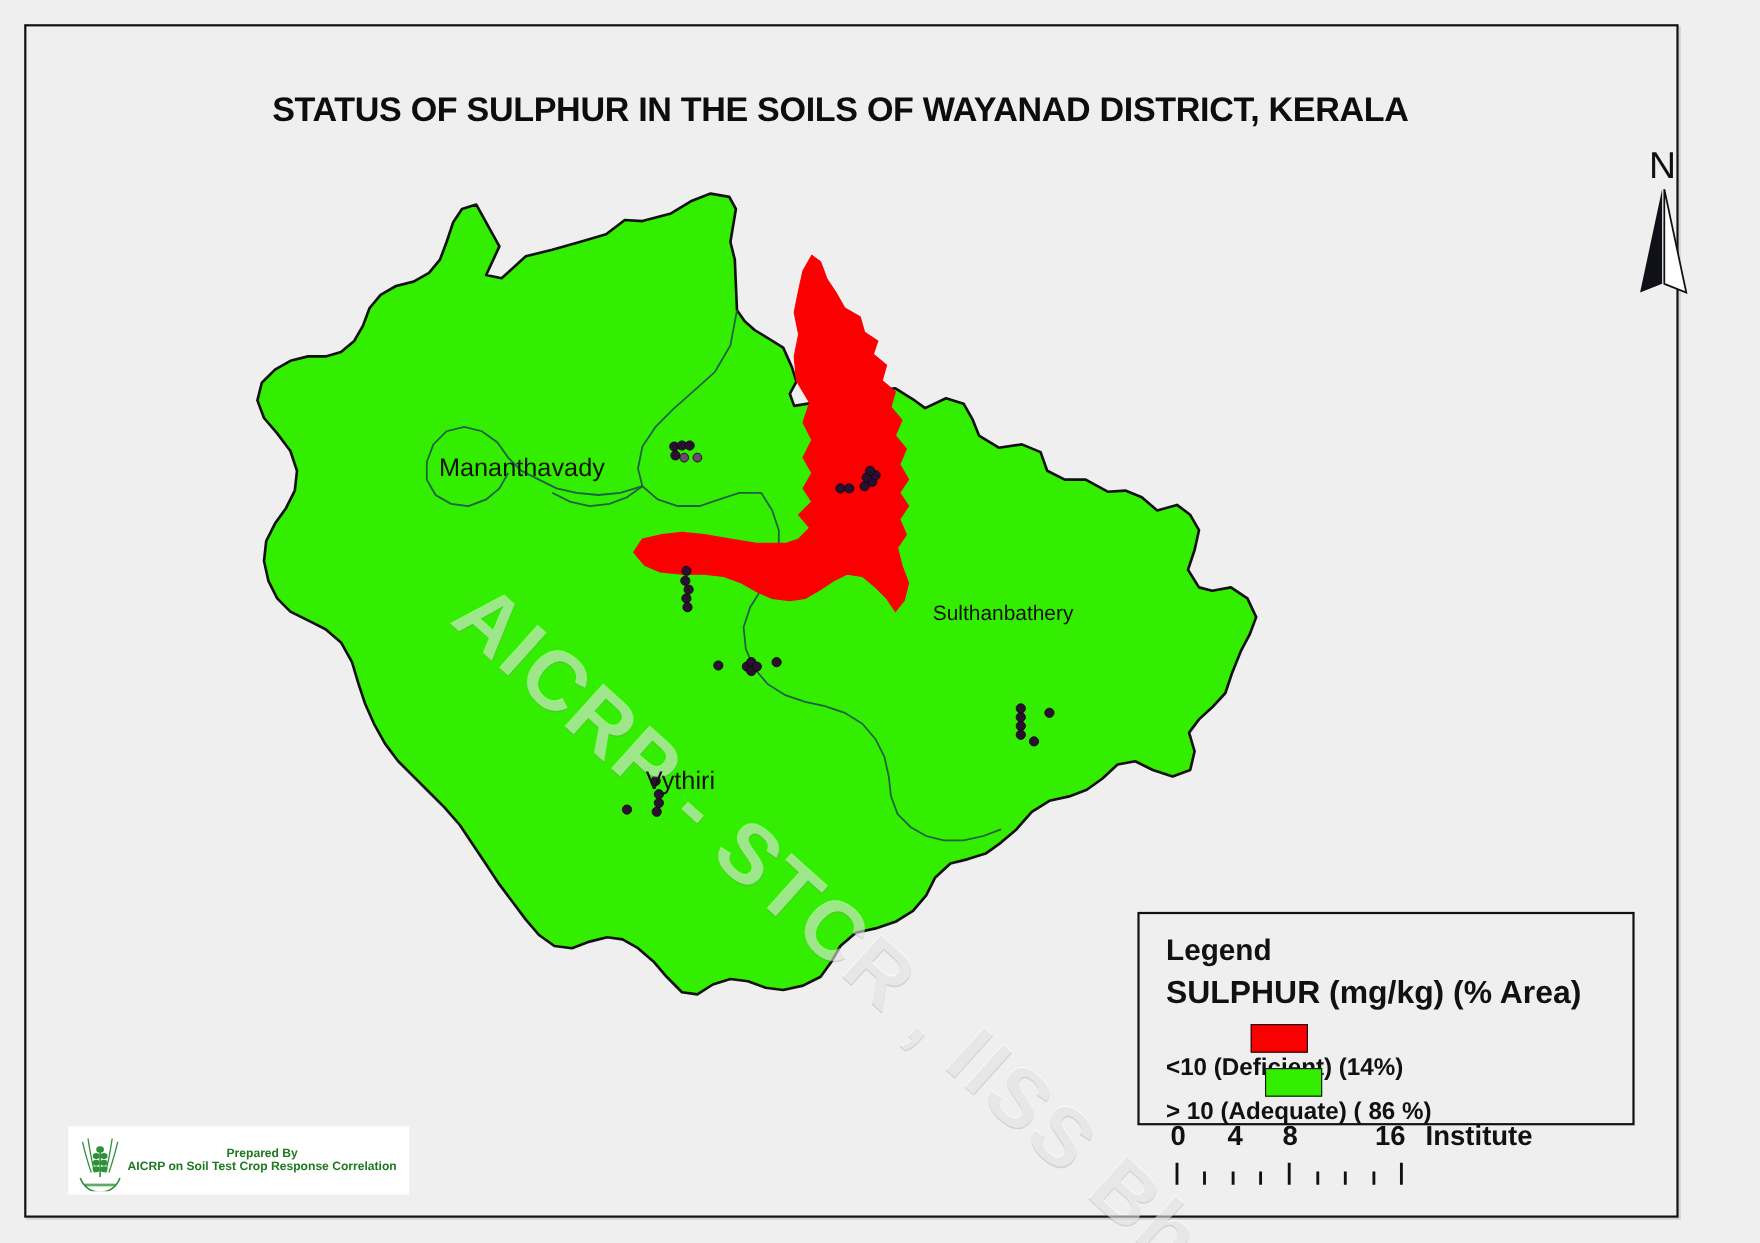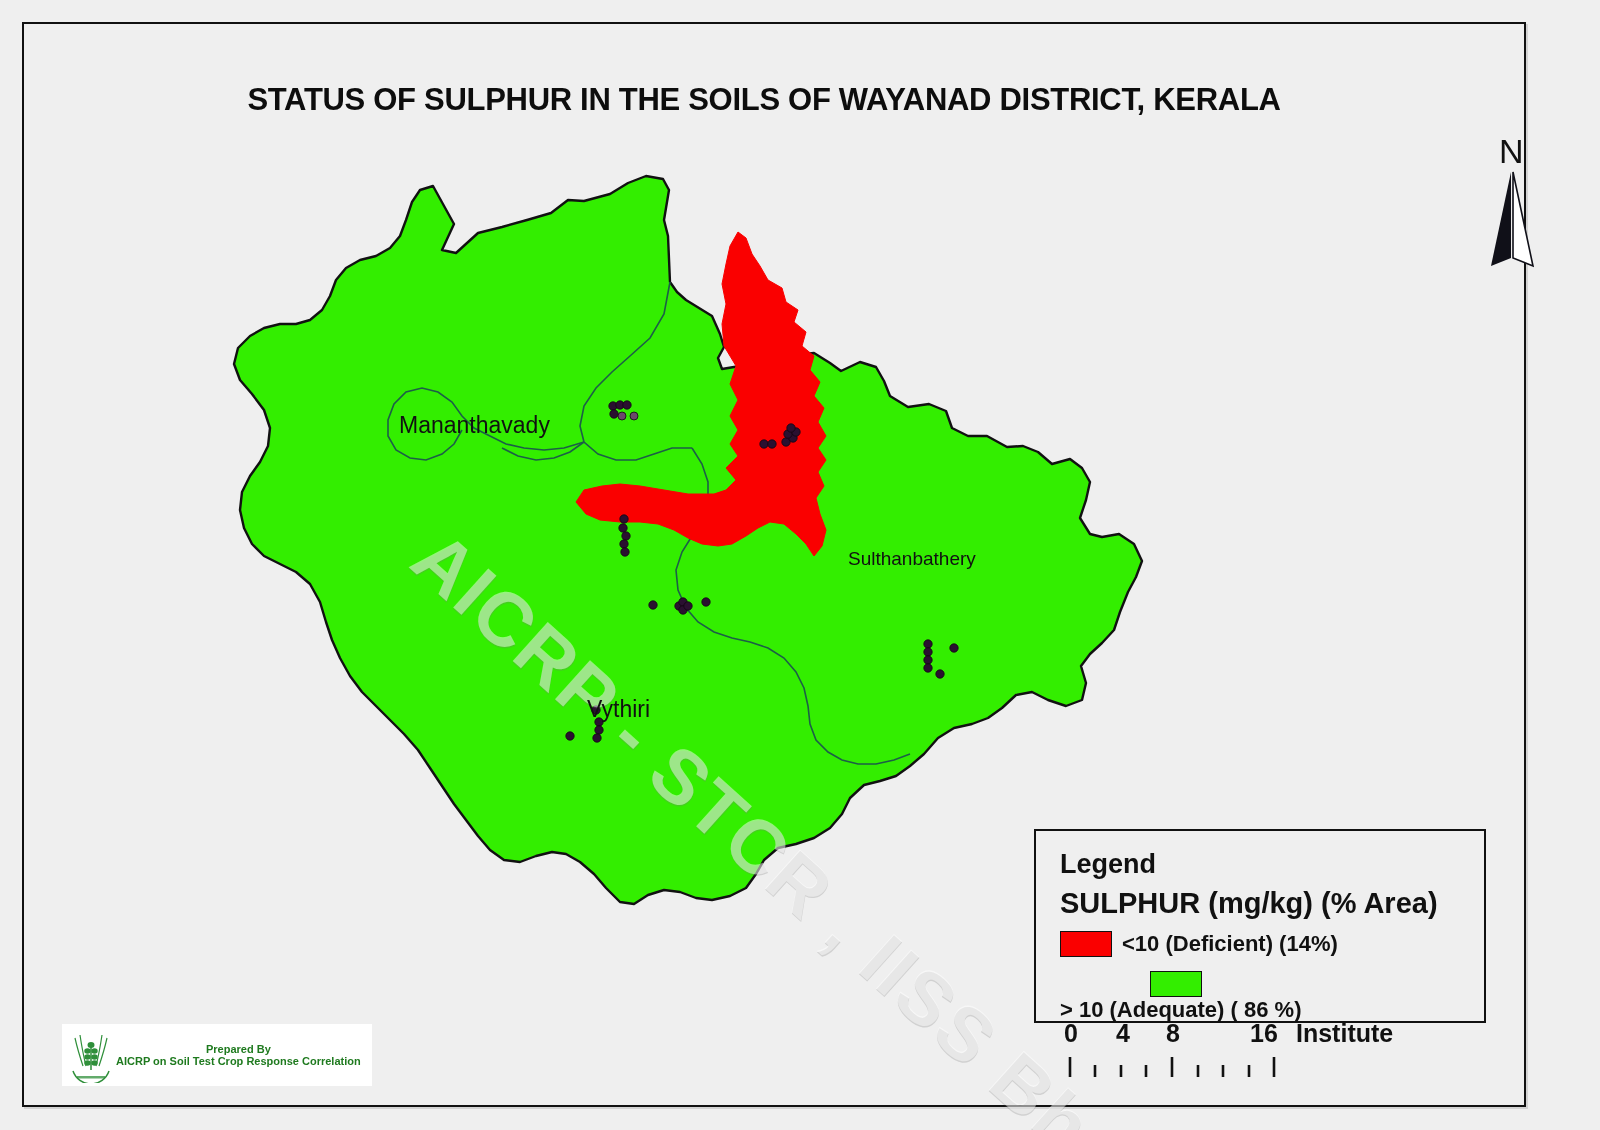--- a/index.html
+++ b/index.html
@@ -351,21 +351,21 @@
     </div>
 
     <div class="place-label" style="left:375px; top:388px; font-size:23px;">Mananthavady</div>
     <div class="place-label" style="left:824px; top:524px; font-size:19px;">Sulthanbathery</div>
     <div class="place-label" style="left:563px; top:672px; font-size:23px;">Vythiri</div>
 
     <div id="legend-box">
       <div id="legend-title">Legend</div>
       <div id="legend-subtitle">SULPHUR  (mg/kg)   (% Area)</div>
 
-      <div class="legend-row" style="top:100px;">
+      <div class="legend-row" style="top:100px;flex-direction:column;">
         <span class="legend-swatch" style="background:#fa0000;"></span>
         <span class="legend-label">&lt;10 (Deficient) (14%)</span>
       </div>
 
       <div class="legend-row" style="top:140px;flex-direction:column;">
         <span class="legend-swatch" style="background:#33ee00;"></span>
         <span class="legend-label">&gt; 10  (Adequate) ( 86 %)</span>
       </div>
     </div>
 

